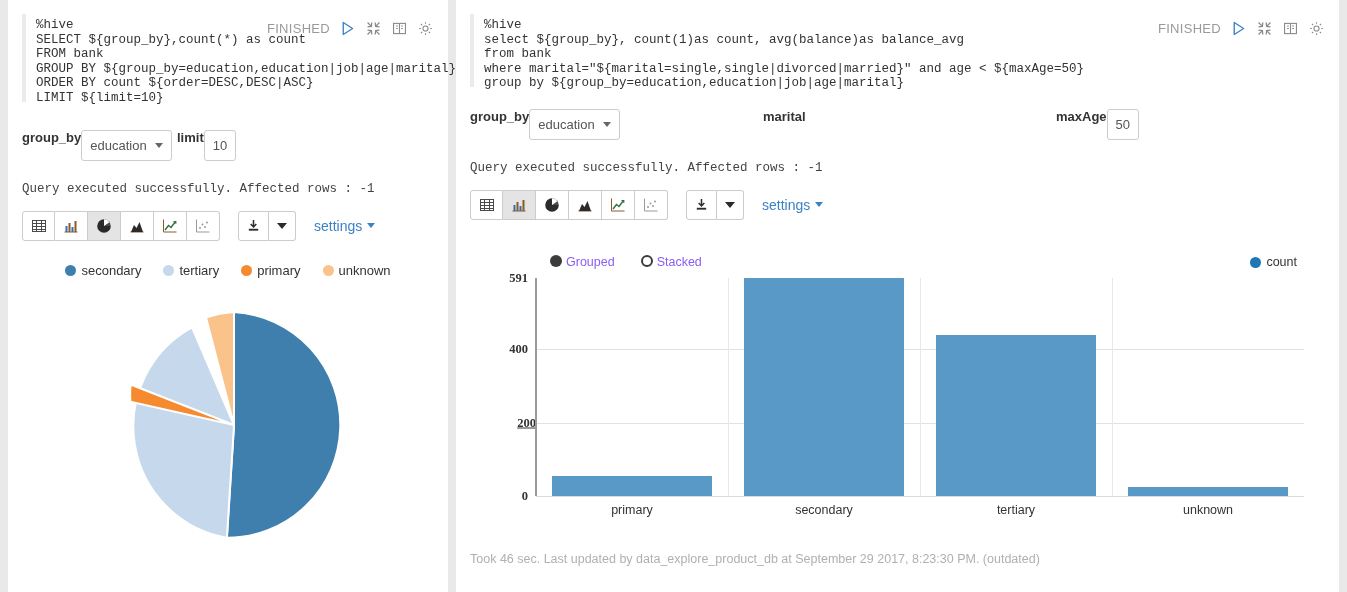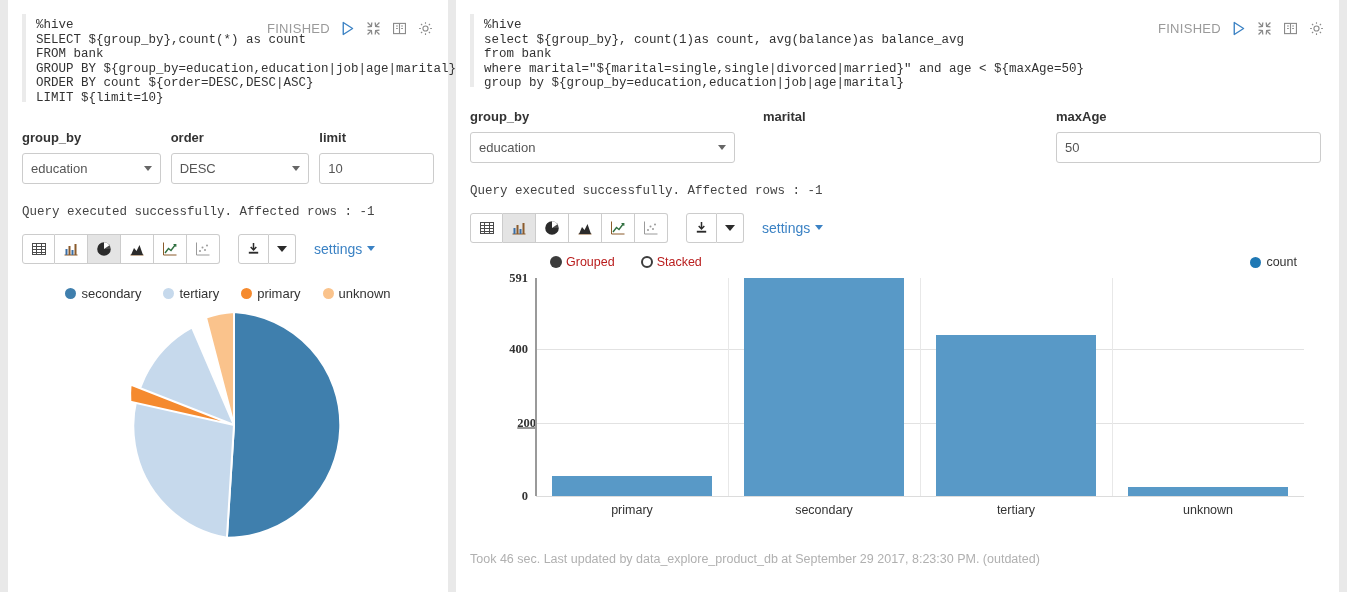--- a/index.html
+++ b/index.html
@@ -33,21 +33,21 @@
   .status-bar {
     position: absolute; right: 14px; top: 20px;
     display: flex; align-items: center; gap: 9px;
     font-size: 13px; color: #9a9a9a; letter-spacing: .3px;
   }
   .status-bar .ico { width: 17px; height: 17px; display: block; }
   .icon-btn { display: flex; align-items: center; cursor: pointer; }
 
   
   .form-row { display: flex; padding: 0 14px; }
-  .field { display: flex; flex-direction: column; }
+  .field { display: flex; }
   .field-label {
     font-size: 13px; font-weight: bold; color: #333;
     margin-bottom: 8px;
   }
   .sel, .txt {
     height: 31px; border: 1px solid #ccc; border-radius: 3px;
     background: #fff; font-size: 13px; color: #555;
     padding: 0 8px; display: flex; align-items: center;
     font-family: "Liberation Sans", sans-serif;
   }
@@ -89,21 +89,21 @@
     border-top: 5.5px solid #3b82c4;
   }
 
   
   .legend { display: flex; justify-content: center; gap: 22px; align-items: center; }
   .legend-item { display: flex; align-items: center; gap: 5px; font-size: 13px; color: #333; cursor: pointer; }
   .dot { width: 11px; height: 11px; border-radius: 50%; display: block; }
 
   
   .bar-toggles { display: flex; gap: 26px; align-items: center; }
-  .toggle { display: flex; align-items: center; gap: 4px; font-size: 12.5px; color: #b91c1c; cursor: pointer; }
+  .toggle { display: flex; gap: 4px; font-size: 12.5px; color: #8b5cf6; cursor: pointer; }
   .radio-on  { width: 12px; height: 12px; border-radius: 50%; background: #3c3c3c; display: block; }
   .radio-off { width: 12px; height: 12px; border-radius: 50%; border: 2px solid #3c3c3c; background: #fff; display: block; box-sizing: border-box; }
 
   .axis-lbl {
     position: absolute; font-size: 12.5px; font-weight: bold;
     color: #333; text-align: right; transform: translateY(-50%);
     font-family: "Liberation Serif", serif;
   }
   .xtick {
     position: absolute; font-size: 12.5px; color: #333;
@@ -167,27 +167,20 @@
     </div>
 
     <div class="form-row" style="margin-top:24px;">
       <div class="field" style="width:145px;">
         <span class="field-label">group_by</span>
         <div class="sel">
           <span>education</span>
           <span class="caret"></span>
         </div>
       </div>
-      <div class="field" style="width:145px; margin-left:10px;">
-        <span class="field-label">order</span>
-        <div class="sel">
-          <span>DESC</span>
-          <span class="caret"></span>
-        </div>
-      </div>
       <div class="field" style="width:120px; margin-left:10px;">
         <span class="field-label">limit</span>
         <div class="txt">
           <span>10</span>
         </div>
       </div>
     </div>
 
     <div class="result-msg" style="margin-top:21px;">Query executed successfully. Affected rows : -1</div>
 

